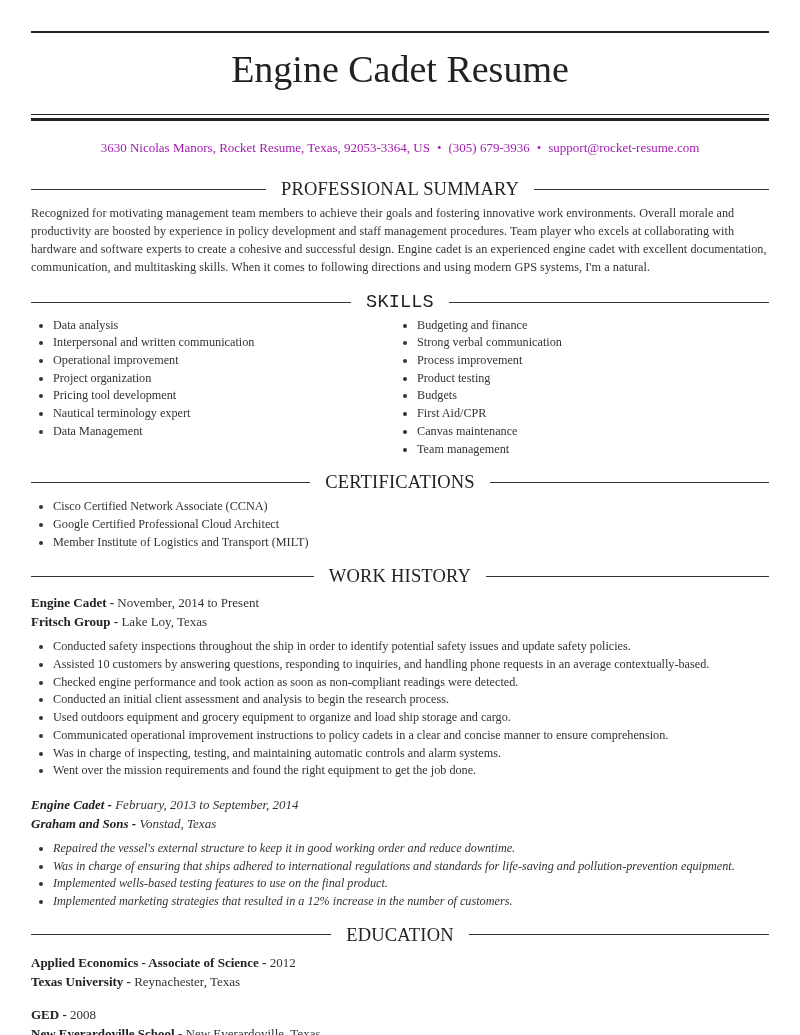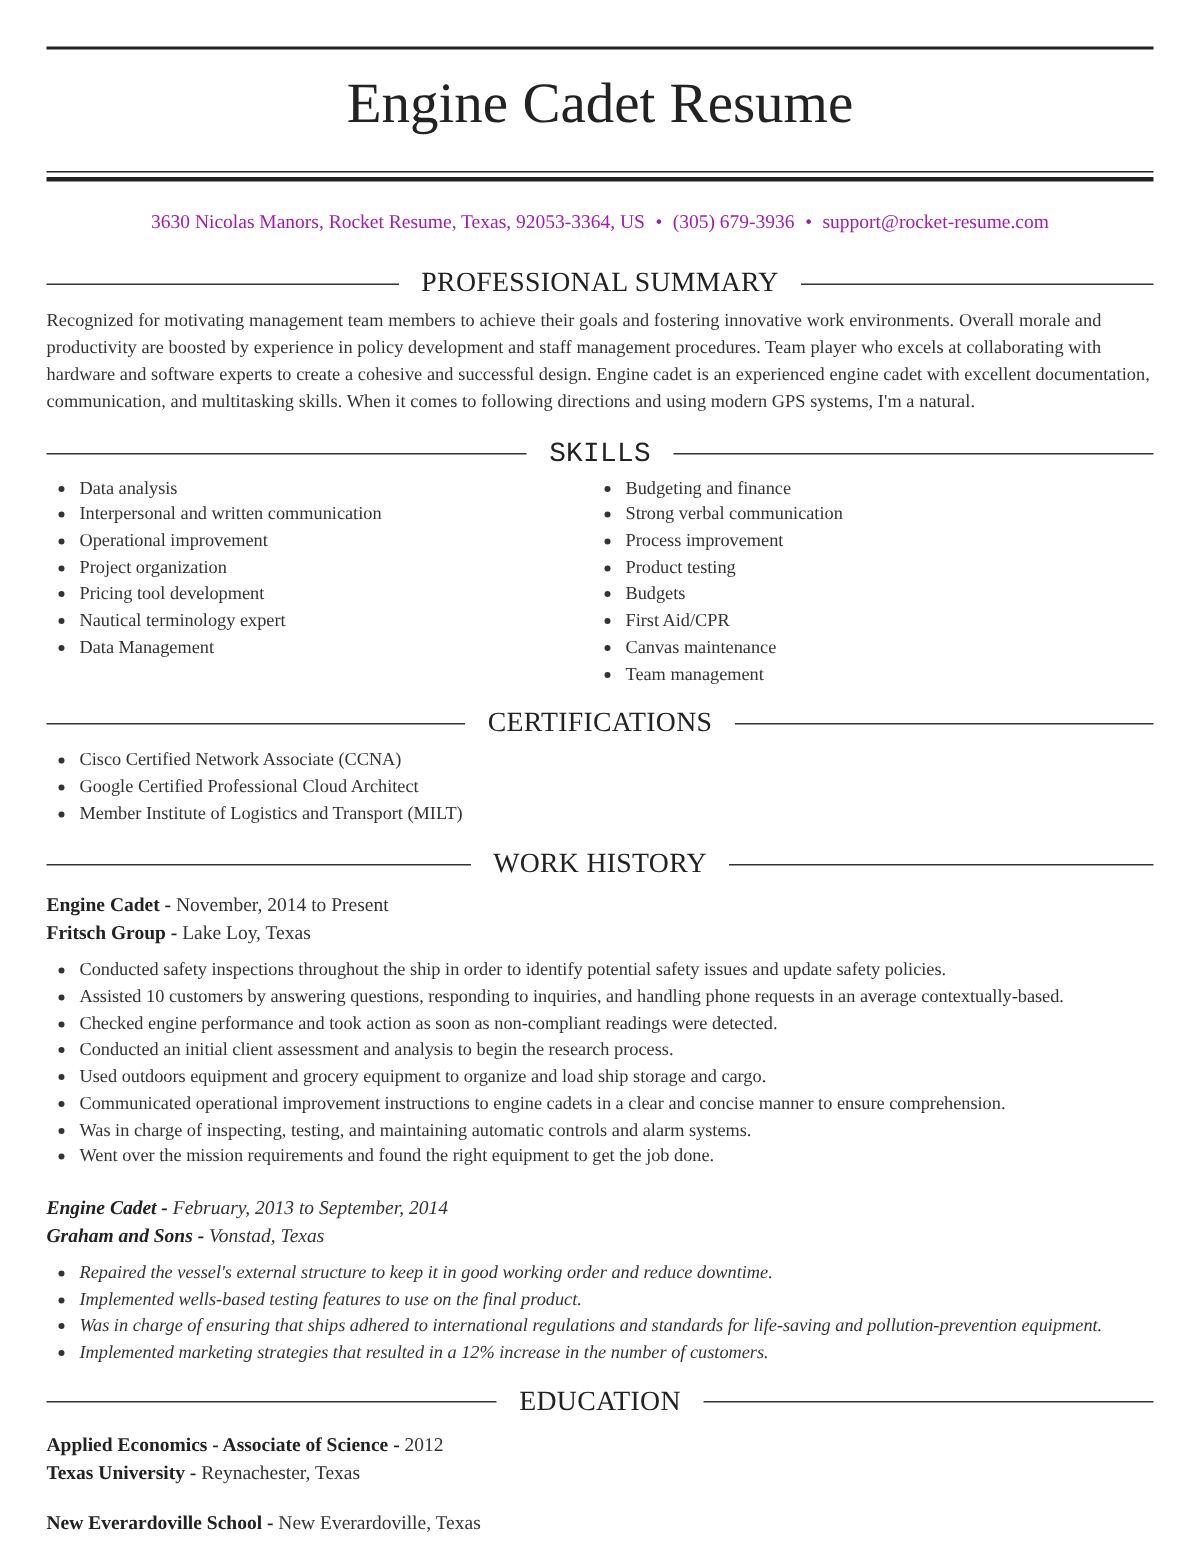--- a/index.html
+++ b/index.html
@@ -210,37 +210,37 @@
     </div>
     <div class="job-line">
       <b>Fritsch Group</b><b> - </b><span>Lake Loy, Texas</span>
     </div>
     <ul class="job-bullets">
       <li>Conducted safety inspections throughout the ship in order to identify potential safety issues and update safety policies.</li>
       <li>Assisted 10 customers by answering questions, responding to inquiries, and handling phone requests in an average contextually-based.</li>
       <li>Checked engine performance and took action as soon as non-compliant readings were detected.</li>
       <li>Conducted an initial client assessment and analysis to begin the research process.</li>
       <li>Used outdoors equipment and grocery equipment to organize and load ship storage and cargo.</li>
-      <li>Communicated operational improvement instructions to engine cadets in a clear and concise manner to ensure comprehension.</li>
+      <li>Communicated operational improvement instructions to policy cadets in a clear and concise manner to ensure comprehension.</li>
       <li>Was in charge of inspecting, testing, and maintaining automatic controls and alarm systems.</li>
       <li>Went over the mission requirements and found the right equipment to get the job done.</li>
     </ul>
   </div>
 
   <div class="job">
     <div class="job-line">
       <b>Engine Cadet</b><b> - </b><span>February, 2013 to September, 2014</span>
     </div>
     <div class="job-line">
       <b>Graham and Sons</b><b> - </b><span>Vonstad, Texas</span>
     </div>
     <ul class="job-bullets">
       <li>Repaired the vessel's external structure to keep it in good working order and reduce downtime.</li>
+      <li>Was in charge of ensuring that ships adhered to international regulations and standards for life-saving and pollution-prevention equipment.</li>
       <li>Implemented wells-based testing features to use on the final product.</li>
-      <li>Was in charge of ensuring that ships adhered to international regulations and standards for life-saving and pollution-prevention equipment.</li>
       <li>Implemented marketing strategies that resulted in a 12% increase in the number of customers.</li>
     </ul>
   </div>
 
   <div class="section-head" style="margin-top:14px;">
     <div class="line"></div>
     <div class="label">EDUCATION</div>
     <div class="line"></div>
   </div>
 
@@ -248,17 +248,20 @@
     <div class="job-line">
       <b>Applied Economics - Associate of Science</b><b> - </b><span>2012</span>
     </div>
     <div class="job-line">
       <b>Texas University</b><b> - </b><span>Reynachester, Texas</span>
     </div>
   </div>
 
   <div class="edu">
     <div class="job-line">
+      <b>GED</b><b> - </b><span>2008</span>
+    </div>
+    <div class="job-line">
       <b>New Everardoville School</b><b> - </b><span>New Everardoville, Texas</span>
     </div>
   </div>
 
 </div>
 
 </body></html>

